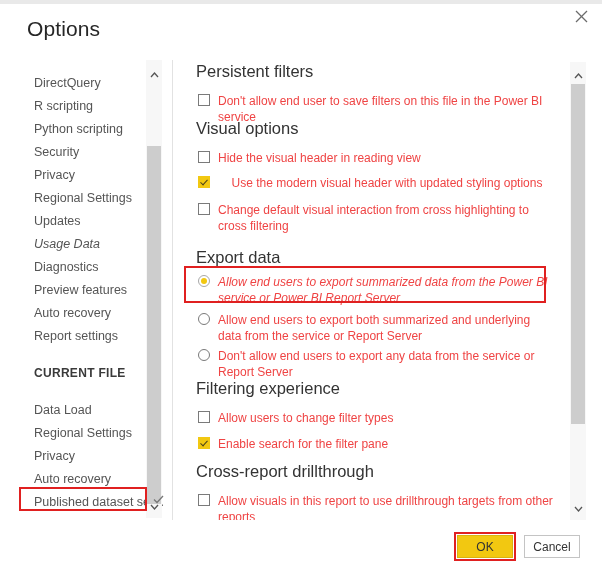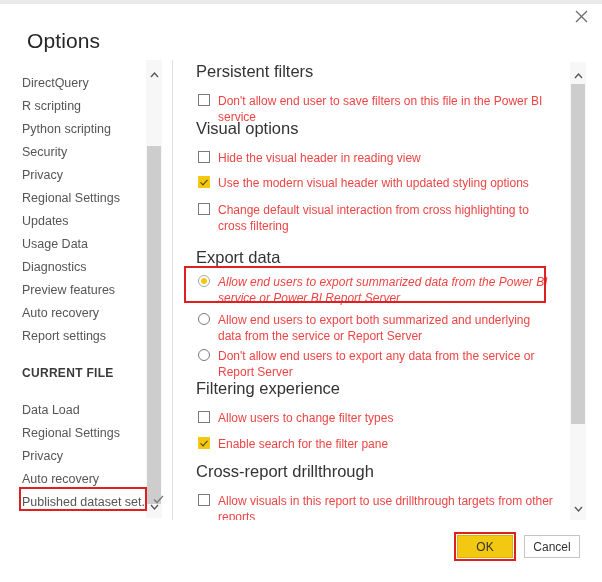--- a/index.html
+++ b/index.html
@@ -26,40 +26,39 @@
   }
 
   
   #dialog-title {
     position: absolute;
     left: 27px;
     top: 17px;
     font-size: 21px;
     color: #262626;
     letter-spacing: 0.1px;
-    margin-top: 12px;
   }
 
   
   #close-button {
     position: absolute;
     right: 6px;
     top: 3px;
     width: 30px; height: 26px;
     display: flex;
     align-items: center;
     justify-content: center;
     cursor: pointer;
   }
   #close-button svg { display: block; }
 
   
   #sidebar {
     position: absolute;
-    left: 0;
+    left: 12px;
     top: 60px;
     width: 152px;
     height: 458px;
     overflow: hidden;
     text-align: center;
   }
   .side-item {
     position: absolute;
     left: 22px;
     height: 20px;
@@ -324,21 +323,21 @@
 </div>
 
 <div id="sidebar">
     <div class="side-item" style="top: 13px;">DirectQuery</div>
     <div class="side-item" style="top: 36px;">R scripting</div>
     <div class="side-item" style="top: 59px;">Python scripting</div>
     <div class="side-item" style="top: 82px;">Security</div>
     <div class="side-item" style="top: 105px;">Privacy</div>
     <div class="side-item" style="top: 128px;">Regional Settings</div>
     <div class="side-item" style="top: 151px;">Updates</div>
-    <div class="side-item" style="top: 174px;">Usage Data</div>
+    <div class="side-item" style="top: 174px; font-style: italic;">Usage Data</div>
     <div class="side-item" style="top: 197px;">Diagnostics</div>
     <div class="side-item" style="top: 220px;">Preview features</div>
     <div class="side-item" style="top: 243px;">Auto recovery</div>
     <div class="side-item" style="top: 266px;">Report settings</div>
     <div class="side-group" style="top: 303px;">CURRENT FILE</div>
     <div class="side-item" style="top: 340px;">Data Load</div>
     <div class="side-item" style="top: 363px;">Regional Settings</div>
     <div class="side-item" style="top: 386px;">Privacy</div>
     <div class="side-item" style="top: 409px;">Auto recovery</div>
     <div class="side-item" style="top: 432px;">Published dataset set...</div>
@@ -377,21 +376,21 @@
     <div class="sec-head" style="top: 0px;">Persistent filters</div>
     <div class="opt-row" style="top: 31px;">
       <span class="cbx"></span>
       <span class="lbl">Don't allow end user to save filters on this file in the Power BI service</span>
     </div>
     <div class="sec-head" style="top: 57px;">Visual options</div>
     <div class="opt-row" style="top: 88px;">
       <span class="cbx"></span>
       <span class="lbl">Hide the visual header in reading view</span>
     </div>
-    <div class="opt-row" style="top: 113px;">
+    <div class="opt-row" style="top: 113px; text-align: center;">
       <span class="cbx on"></span>
       <span class="lbl">Use the modern visual header with updated styling options</span>
     </div>
     <div class="opt-row" style="top: 140px;">
       <span class="cbx"></span>
       <span class="lbl">Change default visual interaction from cross highlighting to cross filtering</span>
     </div>
     <div class="sec-head" style="top: 186px;">Export data</div>
     <div class="opt-row" style="top: 212px; font-style: italic;">
       <span class="rdo on"></span>

